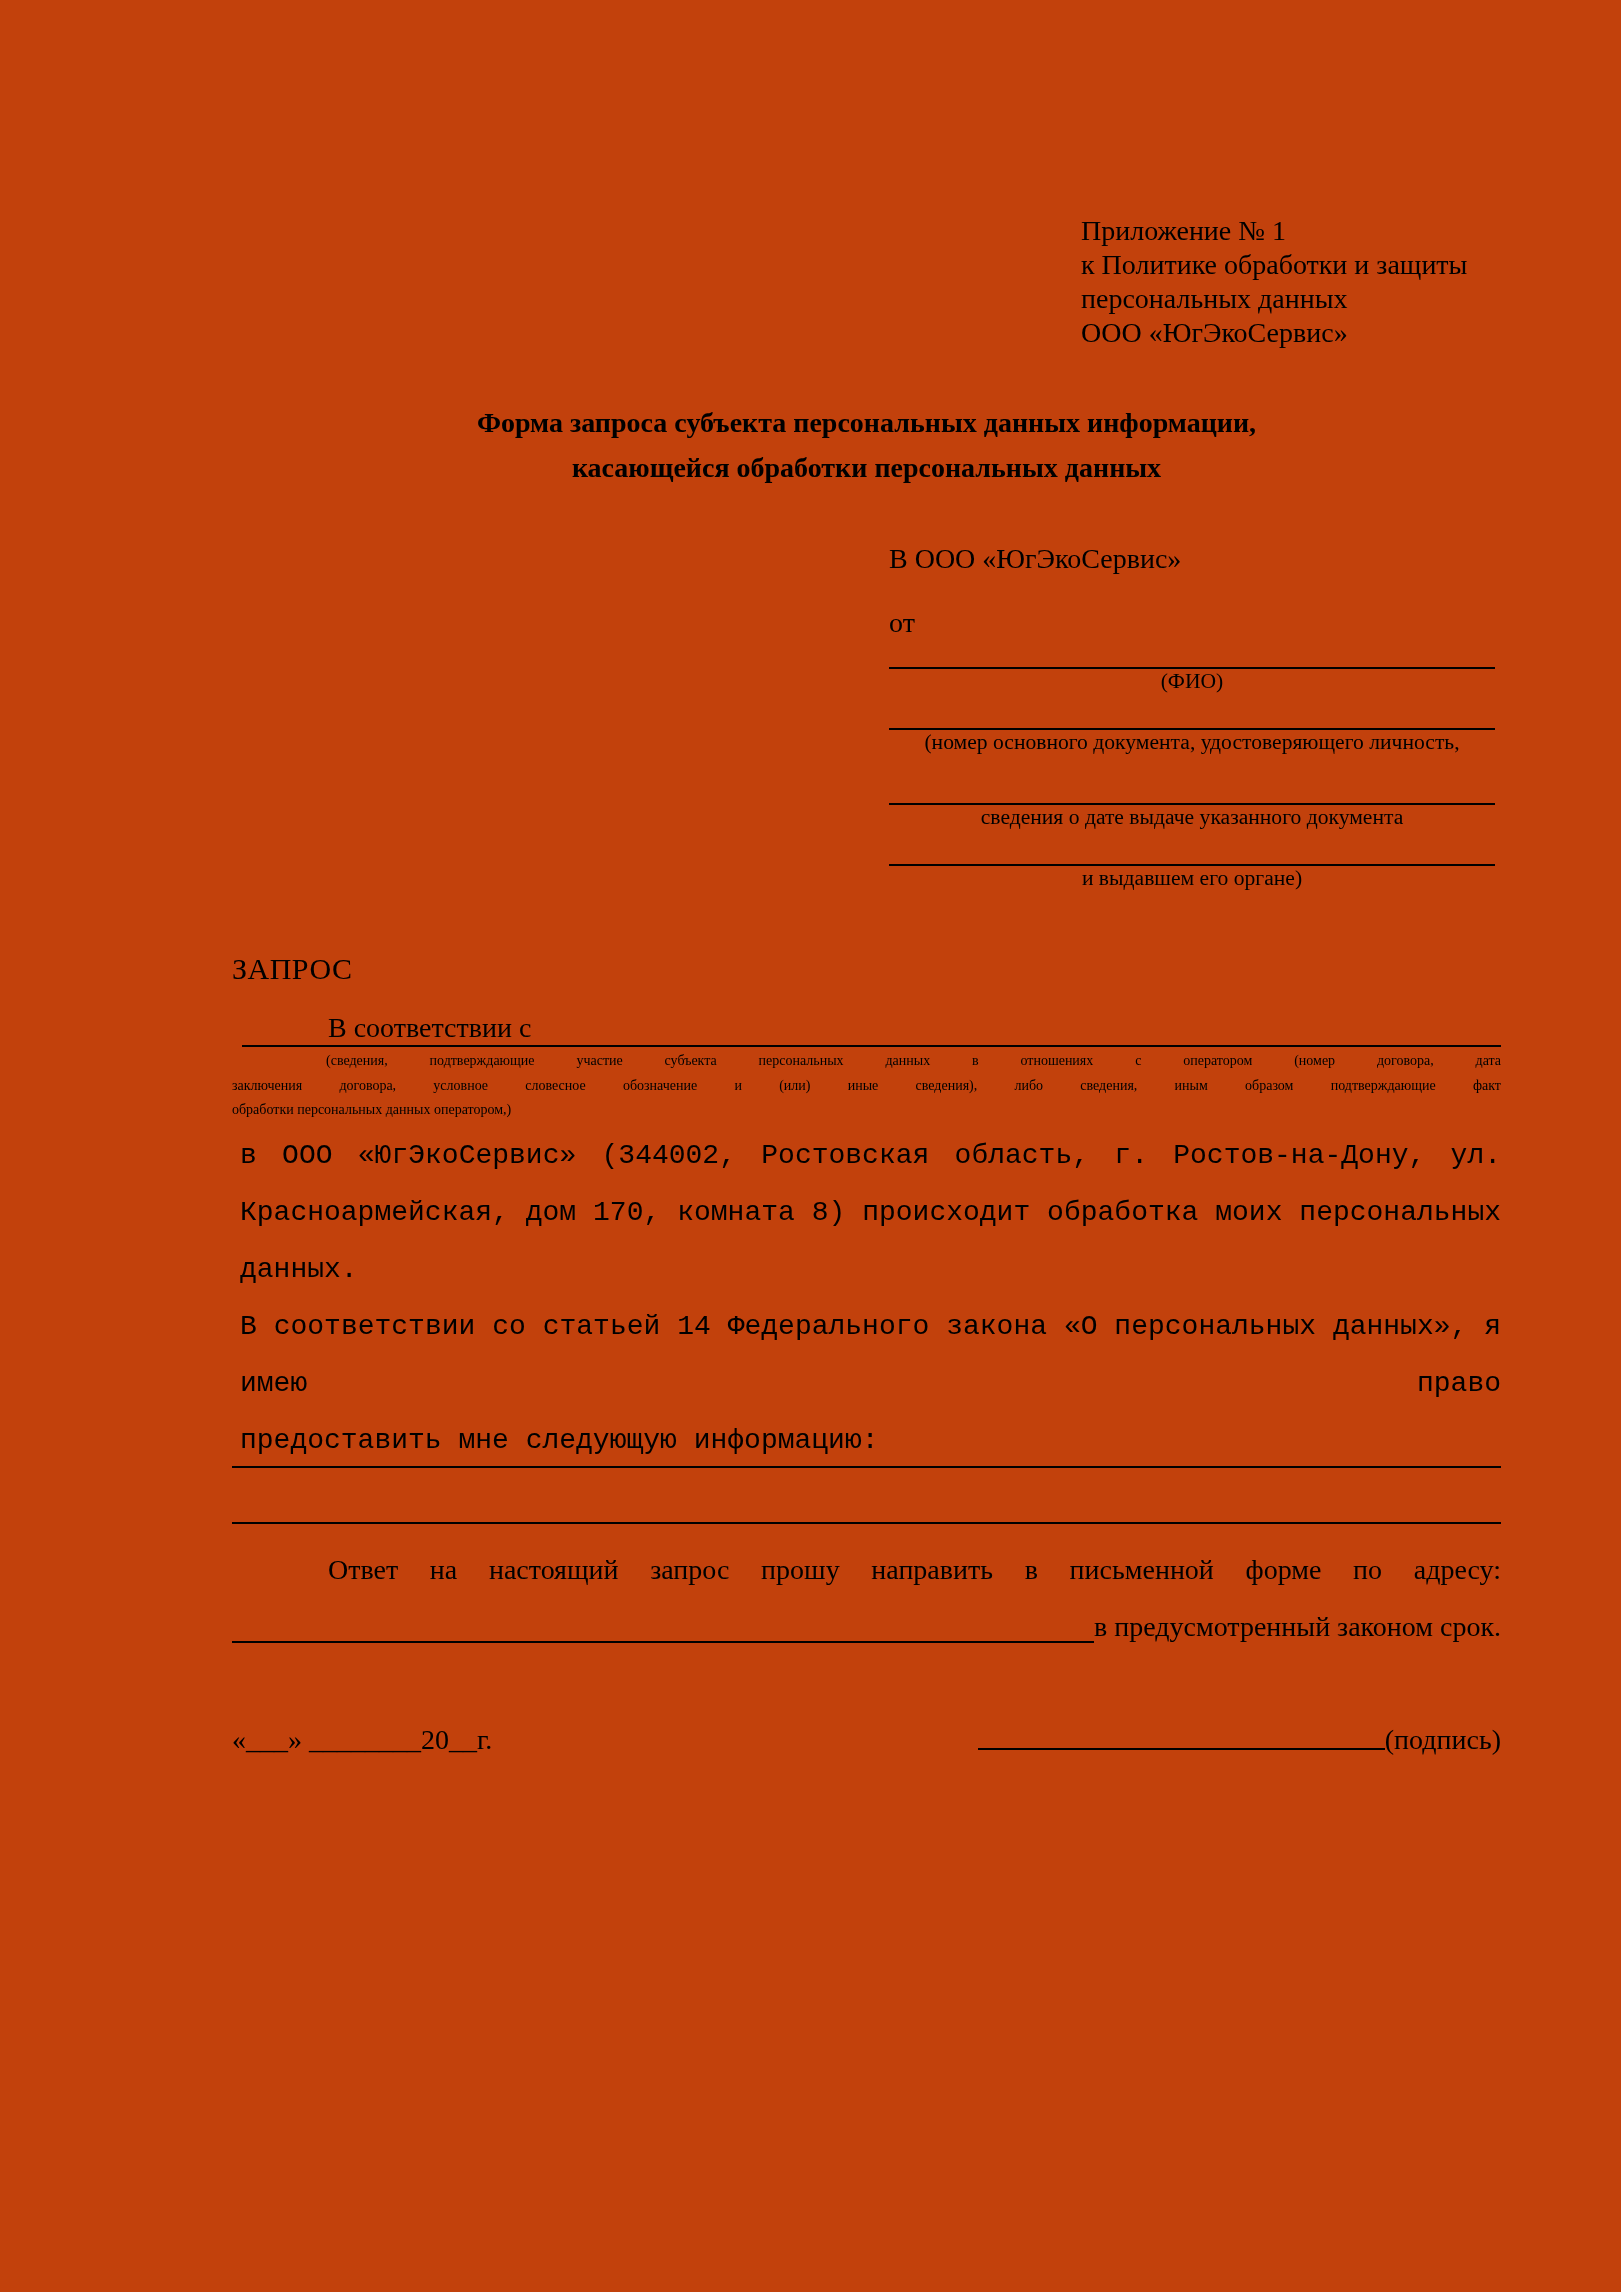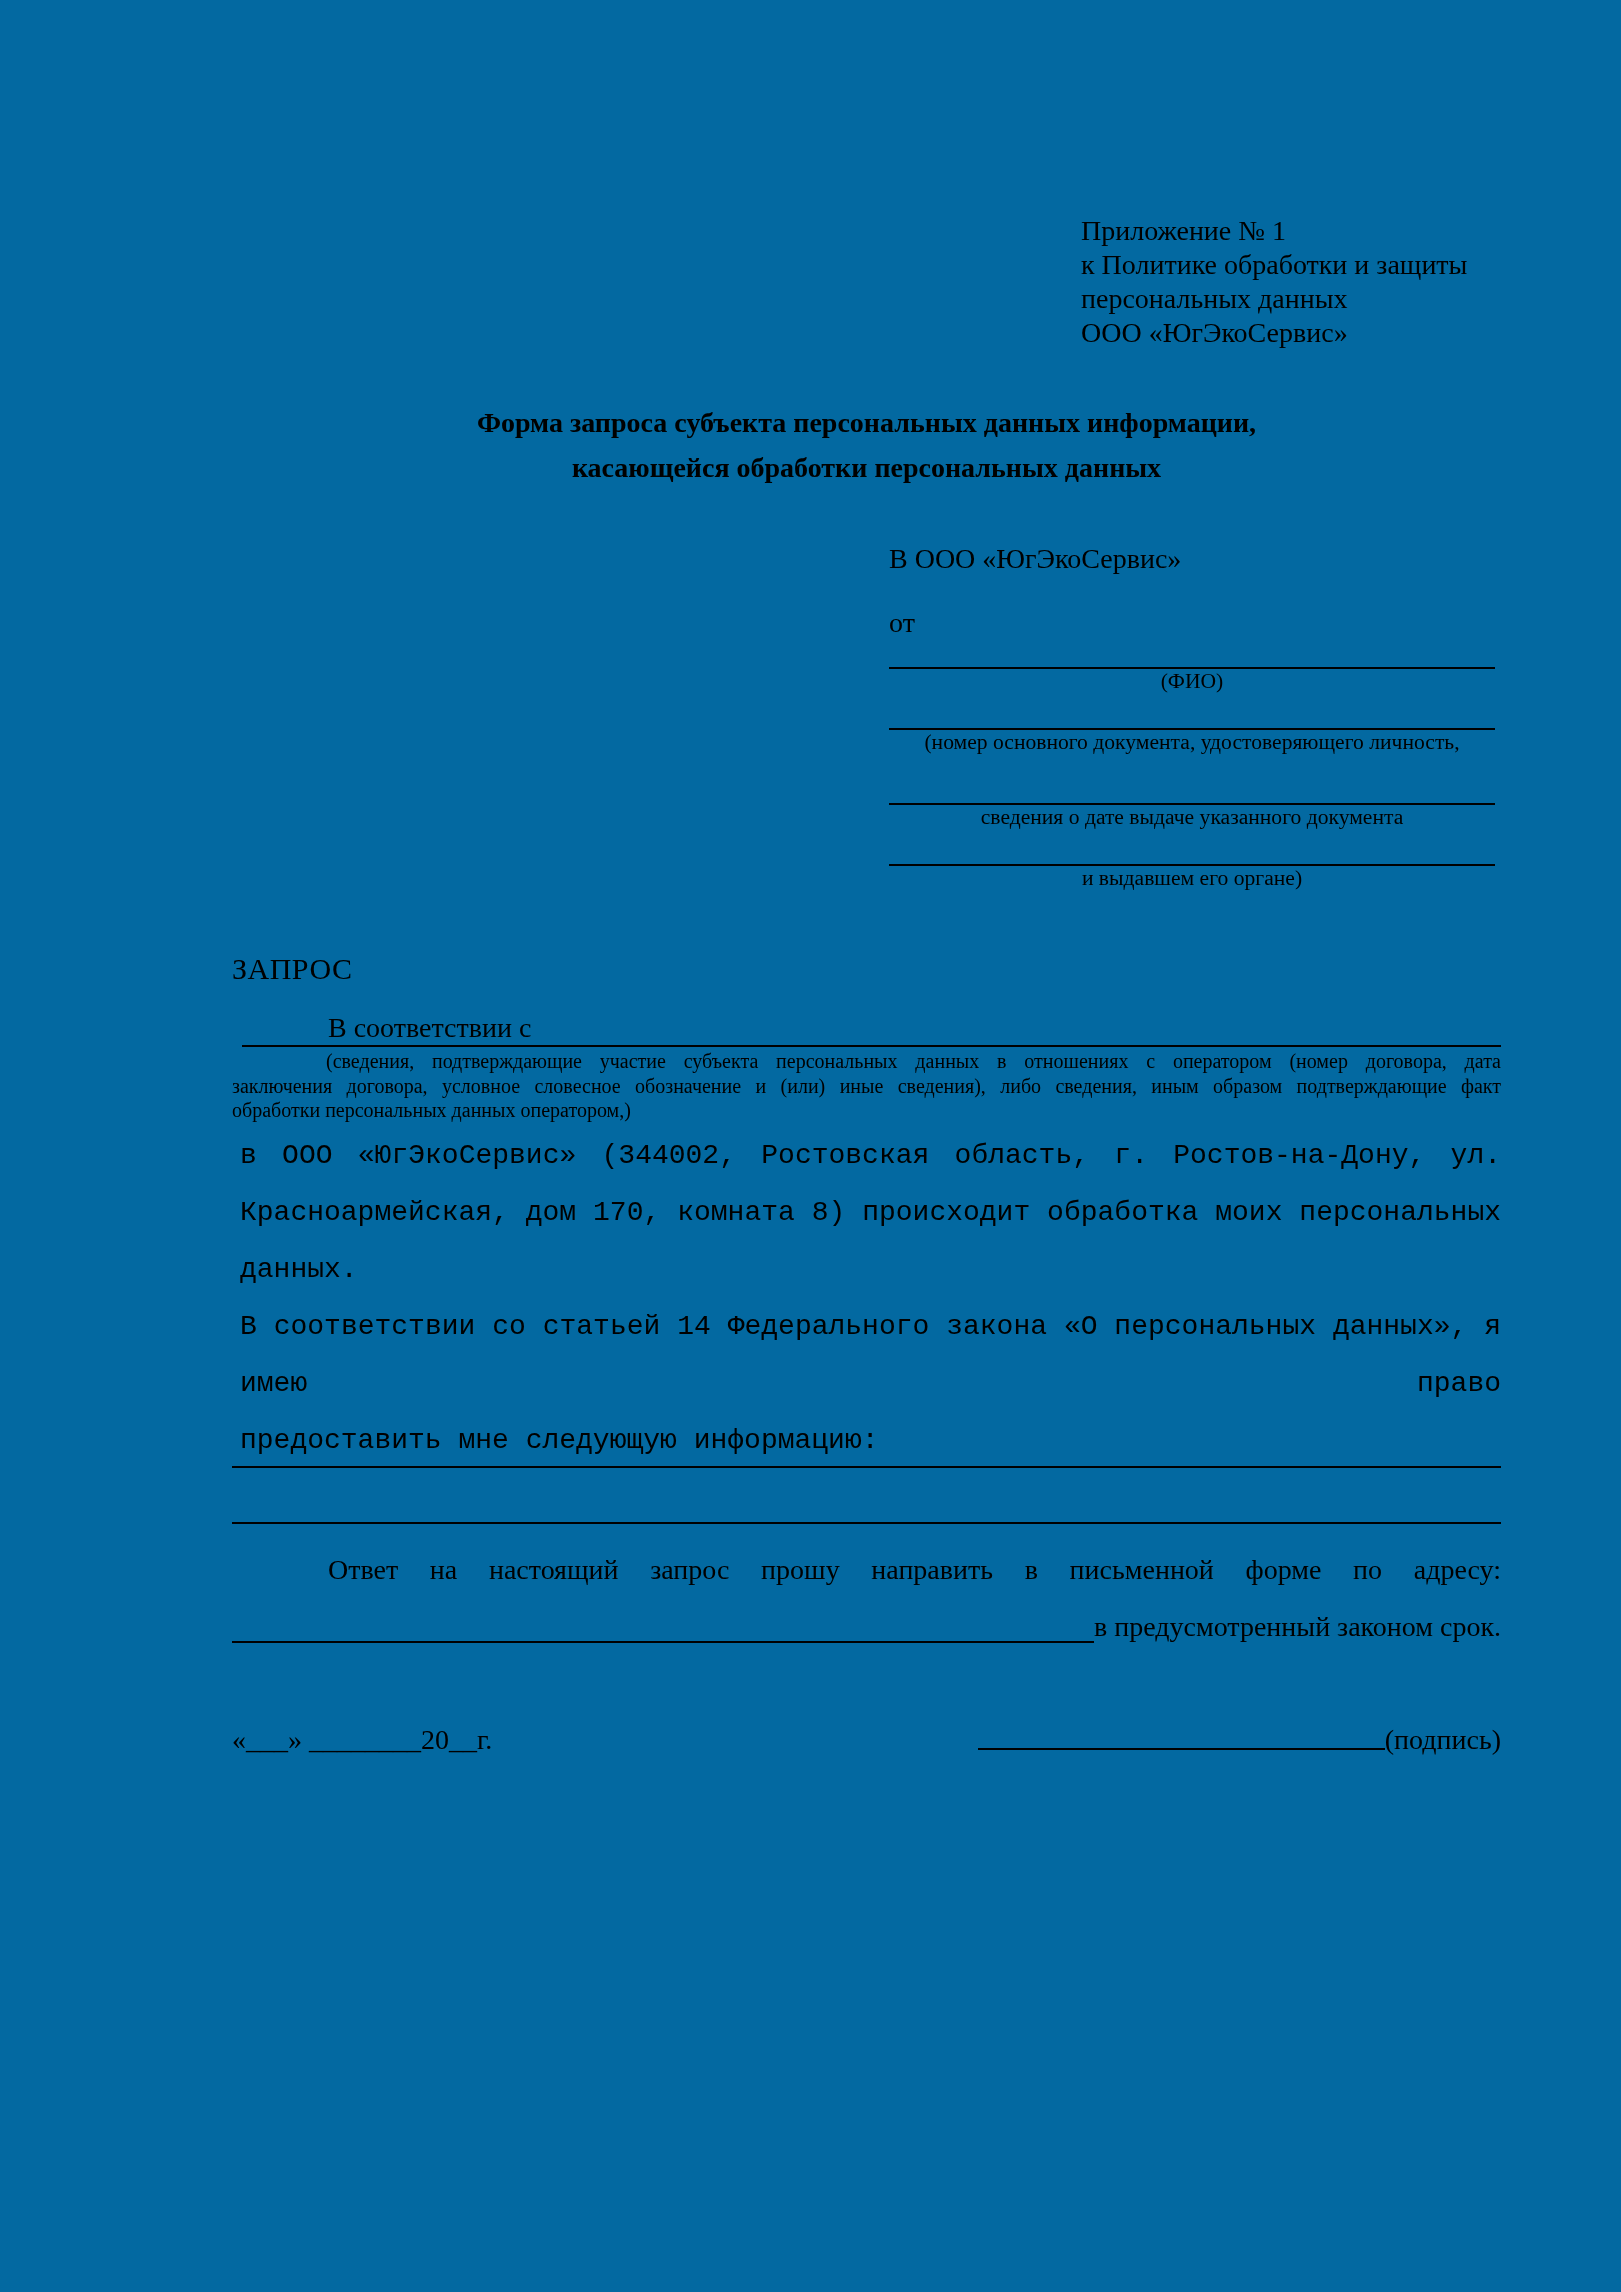--- a/index.html
+++ b/index.html
@@ -4,21 +4,21 @@
 <style>
   html, body { margin: 0; padding: 0; }
   body {
     width: 1621px; height: 2293px;
     background: #ffffff;
     font-family: "Liberation Serif", "DejaVu Serif", serif;
   }
   .page {
     position: relative;
     width: 1621px; height: 2293px;
-    background: #0369a1;
+    background: #c2410c;
     color: #000000;
     font-size: 28px;
   }
   
   .appendix {
     position: absolute; left: 1081px; top: 214px;
     line-height: 34px; text-align: left;
   }
   
   .doc-title {
@@ -49,21 +49,21 @@
     display: flex; line-height: 35px; flex-direction: column;
   }
   .accordance .lbl { padding-left: 96px; white-space: pre; }
   .accordance .fill {
     flex: 1 1 auto; border-bottom: 2.9px solid #000;
     margin-bottom: 6.9px; margin-left: 9.8px;
   }
   
   .note {
     position: absolute; left: 232px; right: 120px; top: 1049px;
-    font-size: 20px; line-height: 24.5px;
+    font-size: 14px; line-height: 24.5px;
   }
   .note .l1 { text-indent: 94px; }
   .stretch { text-align: justify; text-align-last: justify; }
   
   .body-par {
     position: absolute; left: 240px; right: 120px; top: 1127px;
     line-height: 57px;
     font-family: Liberation Mono, monospace;
   }
   

